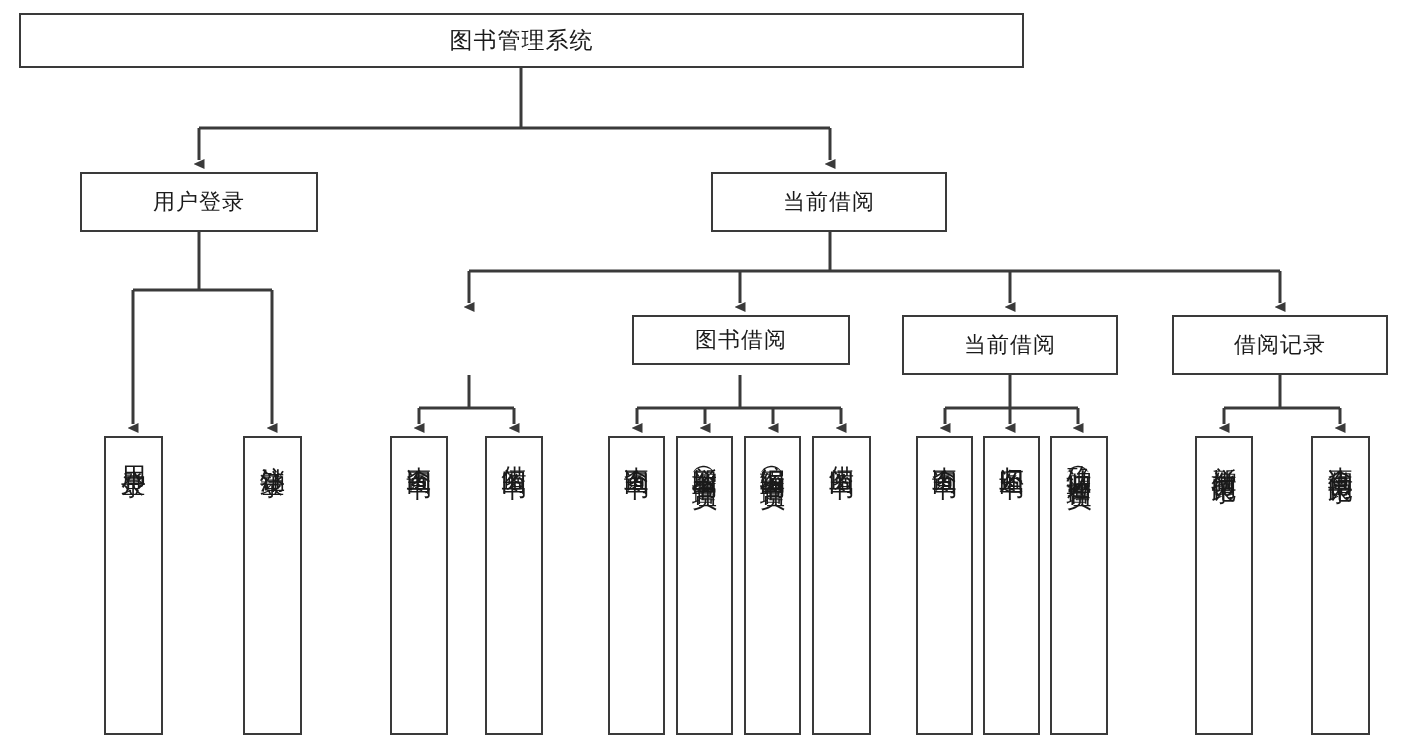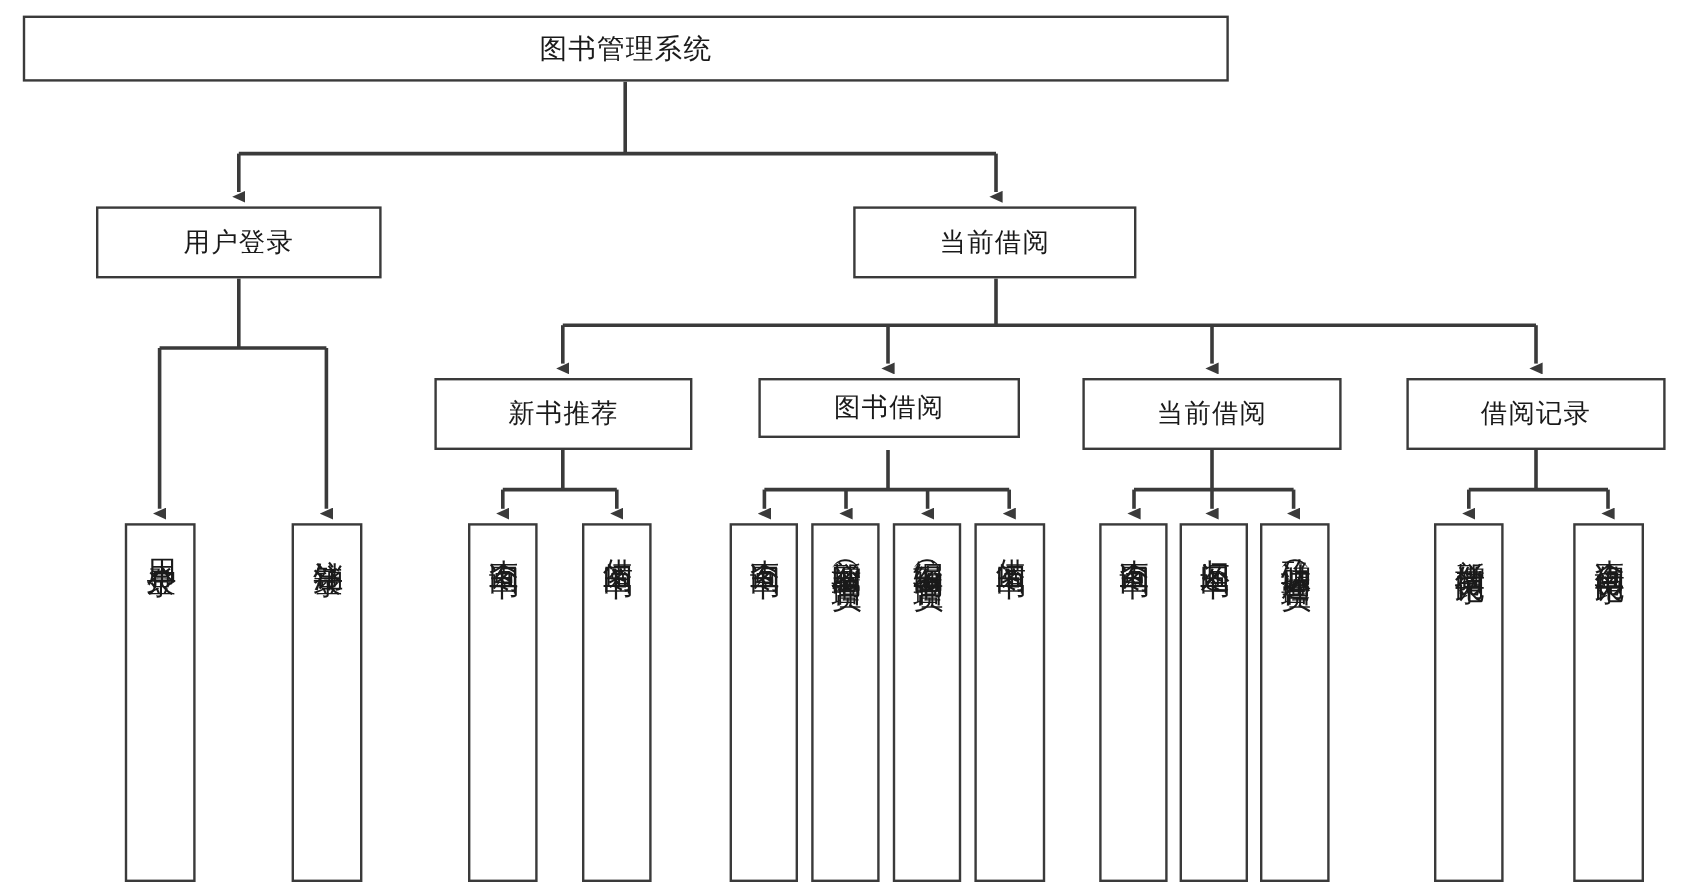--- a/index.html
+++ b/index.html
@@ -130,23 +130,20 @@
     <span class="lbl">图书管理系统</span>
   </div>
 
   <div class="node horiz" style="left:80px; top:172px; width:238px; height:60px;">
     <span class="lbl">用户登录</span>
   </div>
   <div class="node horiz" style="left:711px; top:172px; width:236px; height:60px;">
     <span class="lbl">当前借阅</span>
   </div>
 
-  <div class="node horiz" style="left:362px; top:315px; width:215px; height:60px;">
-    <span class="lbl">新书推荐</span>
-  </div>
   <div class="node horiz" style="left:632px; top:315px; width:218px; height:50px;">
     <span class="lbl">图书借阅</span>
   </div>
   <div class="node horiz" style="left:902px; top:315px; width:216px; height:60px;">
     <span class="lbl">当前借阅</span>
   </div>
   <div class="node horiz" style="left:1172px; top:315px; width:216px; height:60px;">
     <span class="lbl">借阅记录</span>
   </div>
 

